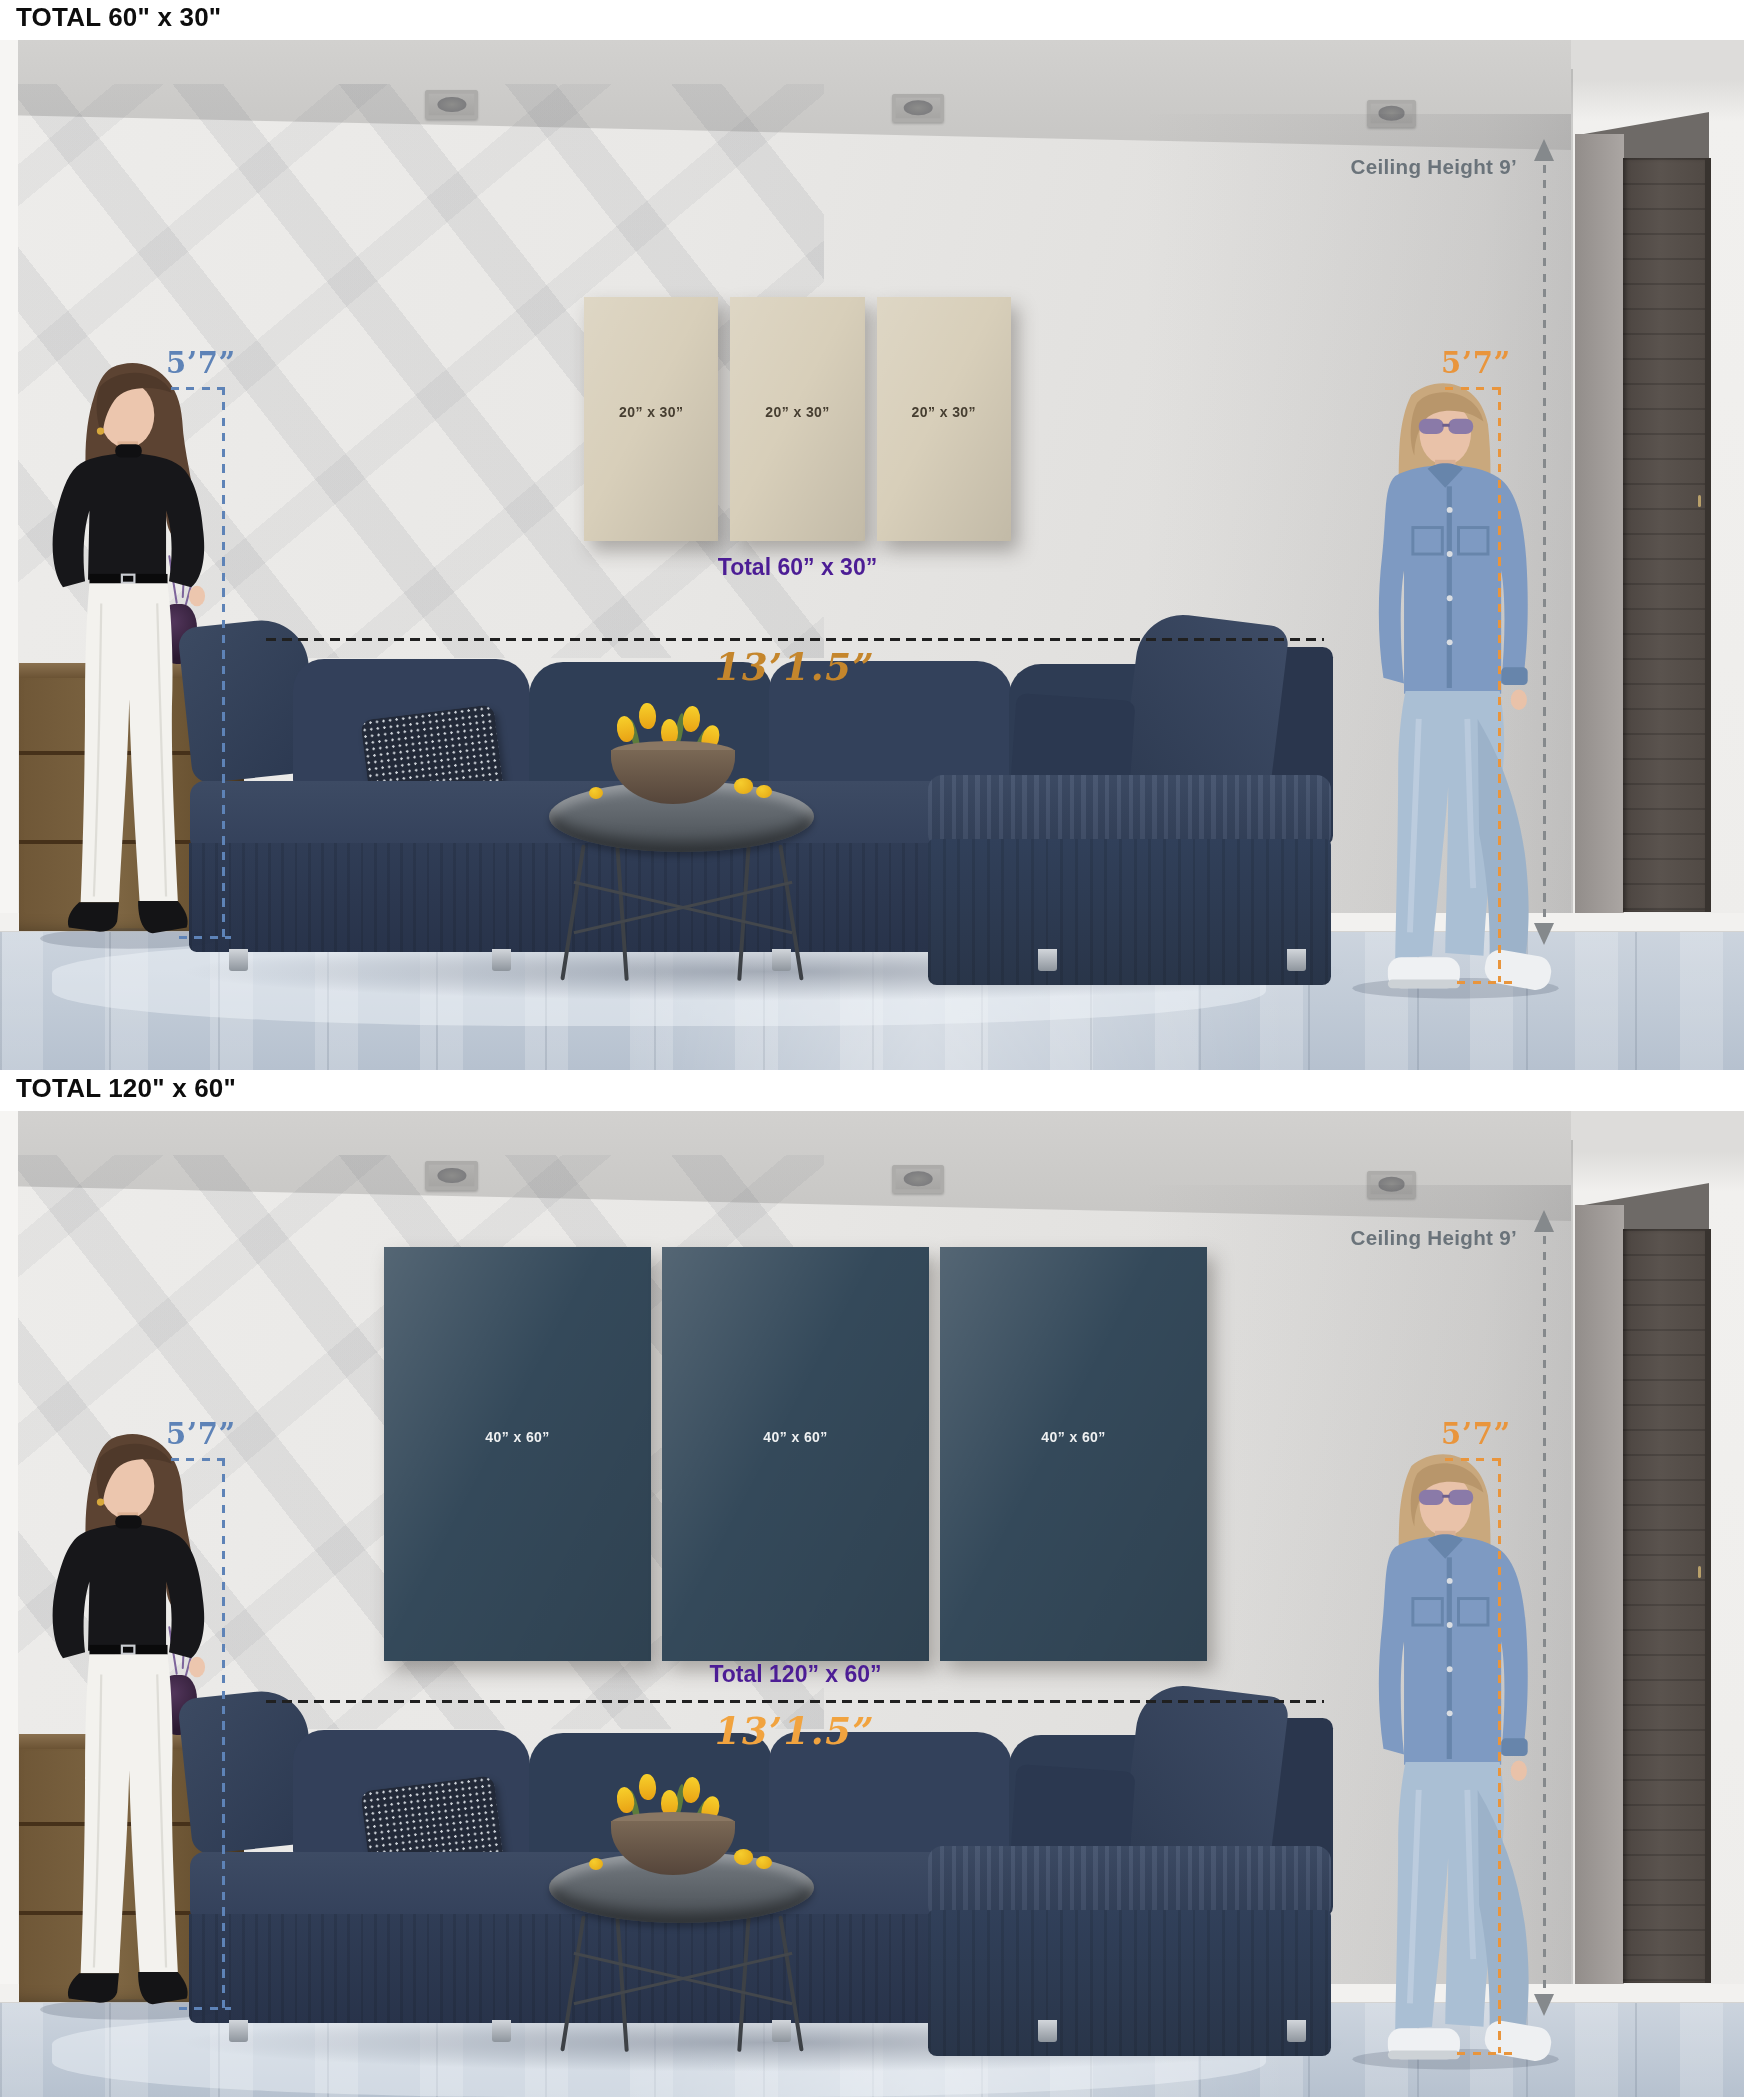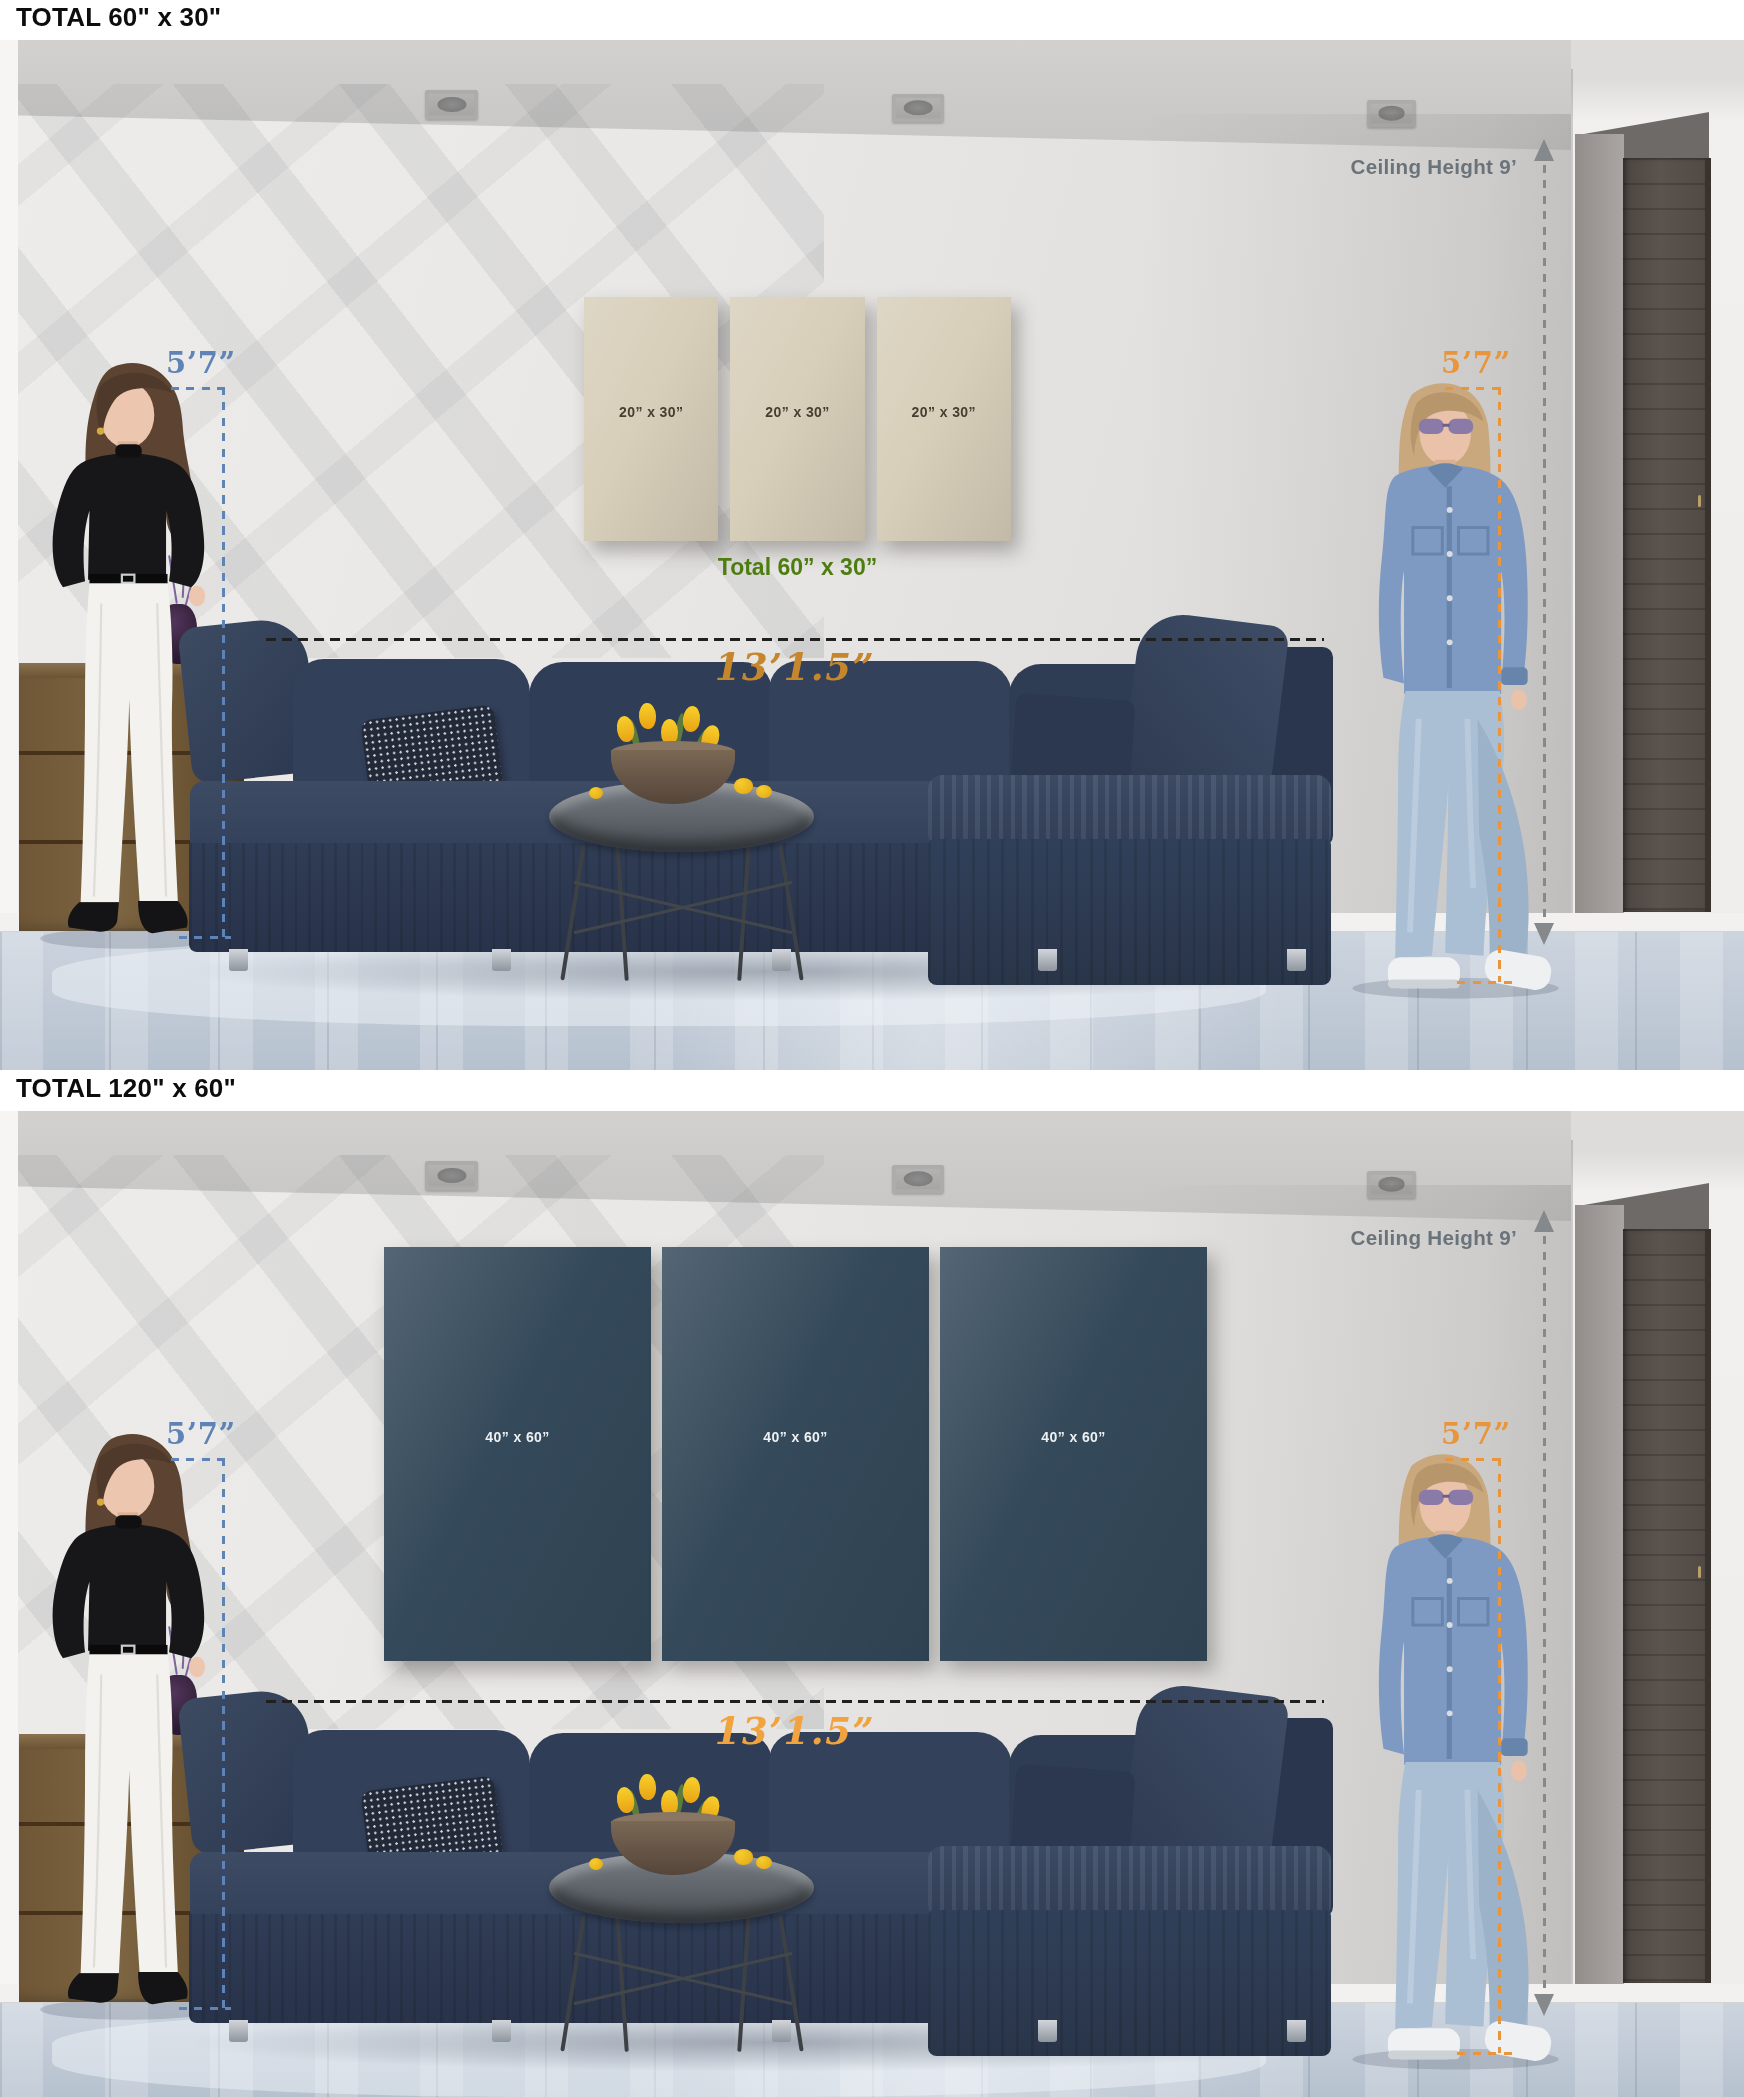--- a/index.html
+++ b/index.html
@@ -79,21 +79,21 @@
 
   
   .art-group{position:absolute;display:flex;z-index:3;}
   .panel-0 .art-group{left:584px;top:257px;width:427px;height:244px;gap:11.8px;}
   .panel-1 .art-group{left:384px;top:136px;width:823px;height:414px;gap:11px;}
   .art-panel{position:relative;flex:1 1 0;box-shadow:7.4px 10.3px 17.7px rgba(55,50,42,.35);}
   .art-panel::after{content:"";position:absolute;inset:0;
     background:linear-gradient(118deg,rgba(255,255,255,.16) 0%,rgba(255,255,255,0) 45%,rgba(0,0,0,.10) 100%);}
   .art-label{position:absolute;left:0;top:44%;width:100%;text-align:center;
     font-size:14px;font-weight:700;letter-spacing:0.4px;z-index:1;}
-  .art-caption{position:absolute;text-align:center;font-size:23px;font-weight:700;color:#4d7c0f;z-index:3;}
+  .art-caption{position:absolute;text-align:center;font-size:23px;font-weight:700;color:#4c1d95;z-index:3;}
   .panel-0 .art-caption{left:584px;width:427px;top:514px;}
   .panel-1 .art-caption{left:384px;width:823px;top:550px;}
 
   
   .sofa{position:absolute;left:183px;top:578px;width:1152px;height:383px;z-index:4;}
   .sofa > div{position:absolute;}
   .sofa-shadow{left:-7.4px;top:324px;width:1178px;height:59px;
     background:radial-gradient(ellipse at 50% 50%,rgba(45,55,75,.35),rgba(45,55,75,0) 70%);}
   .pillow-l{left:1.5px;top:4.4px;width:127px;height:156px;transform:rotate(-6deg);
     border-radius:19px 47px 13.2px 17.7px;background:linear-gradient(135deg,#3c4a62,#2b3850);}
@@ -426,20 +426,21 @@
       <div class="art-panel" style="background: rgb(52, 73, 90);">
         <div class="art-label" style="color: rgb(238, 240, 241);">40” x 60”</div>
       </div>
       <div class="art-panel" style="background: rgb(52, 73, 90);">
         <div class="art-label" style="color: rgb(238, 240, 241);">40” x 60”</div>
       </div>
       <div class="art-panel" style="background: rgb(52, 73, 90);">
         <div class="art-label" style="color: rgb(238, 240, 241);">40” x 60”</div>
       </div>
     </div>
+    <div class="art-caption">Total 120” x 60”</div>
 
     <div class="sofa">
       <div class="sofa-shadow"></div>
       <div class="pillow-l"></div>
       <div class="back-1"></div>
       <div class="back-2"></div>
       <div class="back-3"></div>
       <div class="back-4"></div>
       <div class="arm-r"></div>
       <div class="pillow-r"></div>

